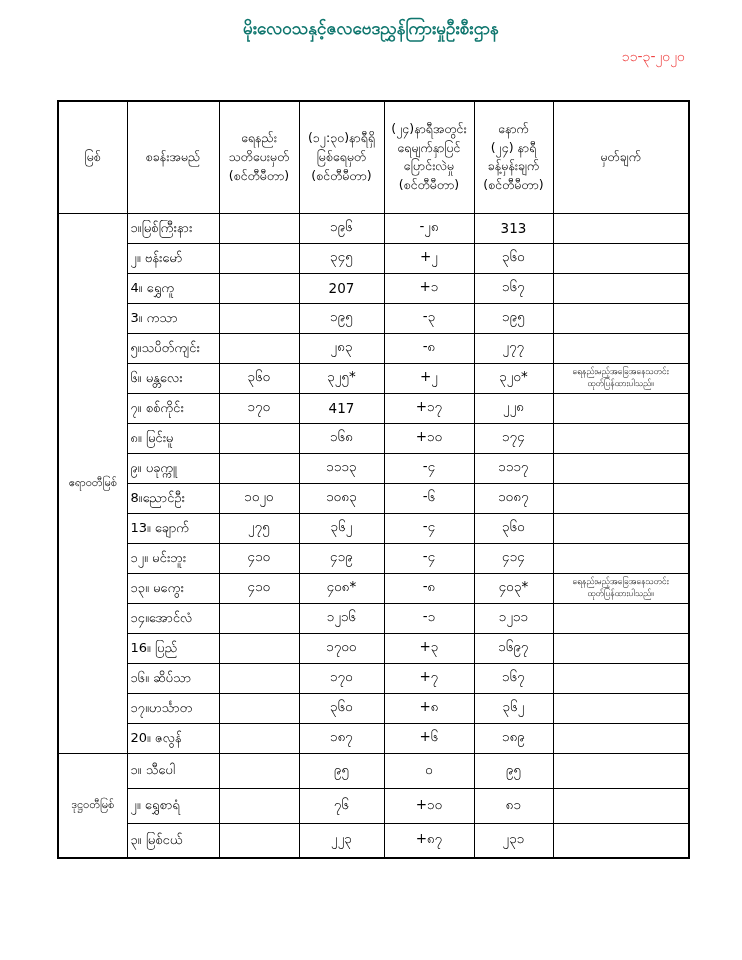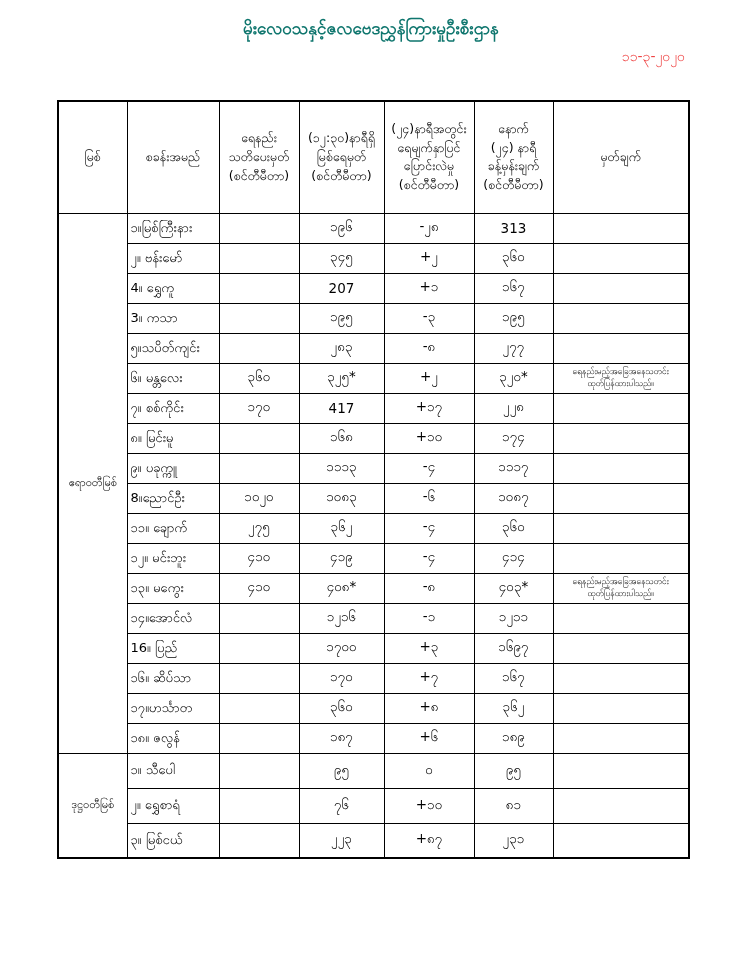--- a/index.html
+++ b/index.html
@@ -176,21 +176,21 @@
         </tr>
         <tr>
           <td class="station">8။ညောင်ဦး</td>
           <td class="num">၁၀၂၀</td>
           <td class="num">၁၀၈၃</td>
           <td class="num">-၆</td>
           <td class="num">၁၀၈၇</td>
           <td class="remark"></td>
         </tr>
         <tr>
-          <td class="station">၁၁။ ချောက်</td>
+          <td class="station">13။ ချောက်</td>
           <td class="num">၂၇၅</td>
           <td class="num">၃၆၂</td>
           <td class="num">-၄</td>
           <td class="num">၃၆၀</td>
           <td class="remark"></td>
         </tr>
         <tr>
           <td class="station">၁၂။ မင်းဘူး</td>
           <td class="num">၄၁၀</td>
           <td class="num">၄၁၉</td>
@@ -233,21 +233,21 @@
         </tr>
         <tr>
           <td class="station">၁၇။ဟင်္သာတ</td>
           <td class="num"></td>
           <td class="num">၃၆၀</td>
           <td class="num">+၈</td>
           <td class="num">၃၆၂</td>
           <td class="remark"></td>
         </tr>
         <tr>
-          <td class="station">၁၈။ ဇလွန်</td>
+          <td class="station">20။ ဇလွန်</td>
           <td class="num"></td>
           <td class="num">၁၈၇</td>
           <td class="num">+၆</td>
           <td class="num">၁၈၉</td>
           <td class="remark"></td>
         </tr>
         <tr class="tall">
           <td class="river" rowspan="3">ဒုဋ္ဌဝတီမြစ်</td>
           <td class="station">၁။ သီပေါ</td>
           <td class="num"></td>

